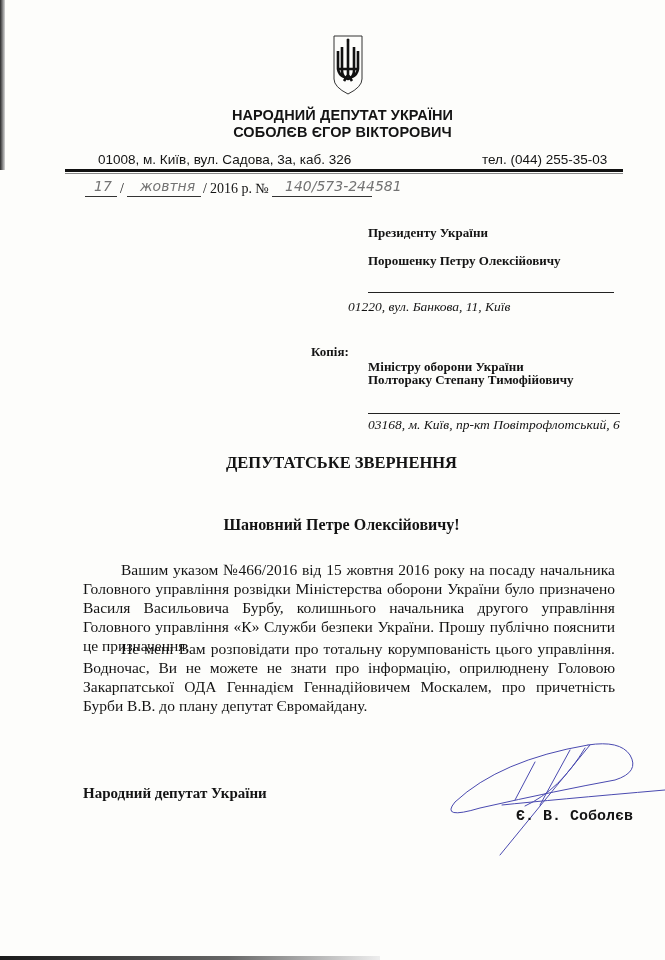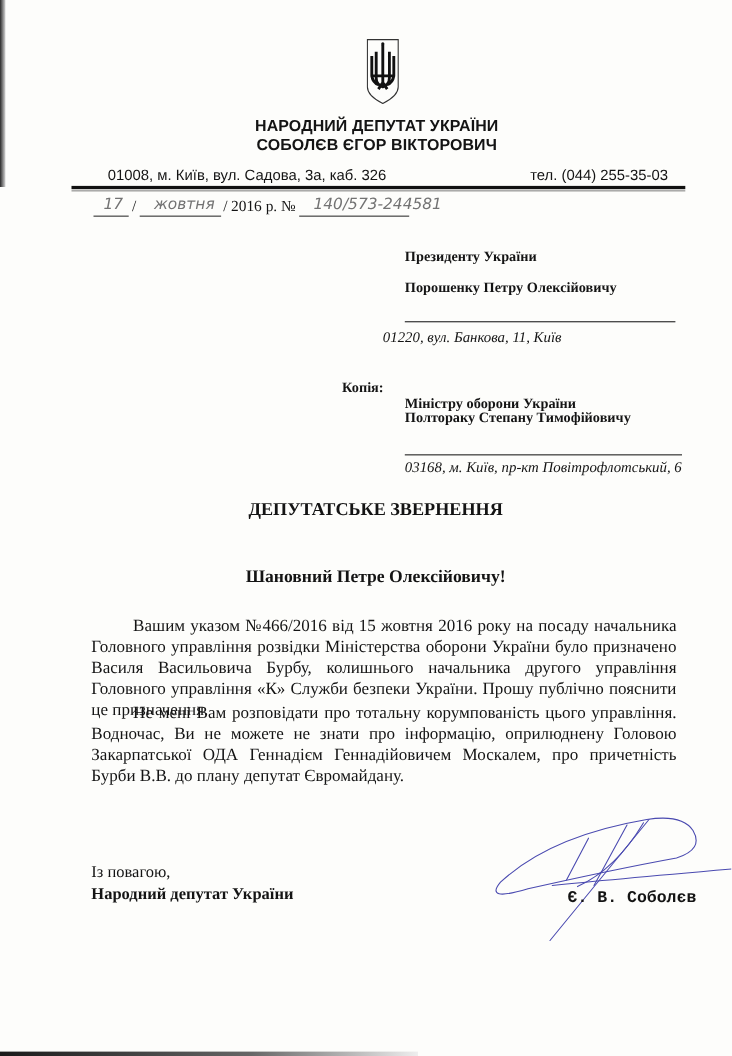--- a/index.html
+++ b/index.html
@@ -125,21 +125,20 @@
 <div class="recipient" style="left:368px;top:372px;">Полтораку Степану Тимофійовичу</div>
 <div class="rule" style="left:368px;top:413px;width:252px;"></div>
 <div class="addr-italic" style="left:368px;top:417px;">03168, м. Київ, пр-кт Повітрофлотський, 6</div>
 
 <div class="doc-title">ДЕПУТАТСЬКЕ ЗВЕРНЕННЯ</div>
 <div class="salutation">Шановний Петре Олексійовичу!</div>
 <div class="body-par p1">Вашим указом №466/2016 від 15 жовтня 2016 року на посаду начальника Головного управління розвідки Міністерства оборони України було призначено Василя Васильовича Бурбу, колишнього начальника другого управління Головного управління «К» Служби безпеки України. Прошу публічно пояснити це призначення.</div>
 <div class="body-par p2">Не мені Вам розповідати про тотальну корумпованість цього управління. Водночас, Ви не можете не знати про інформацію, оприлюднену Головою Закарпатської ОДА Геннадієм Геннадійовичем Москалем, про причетність Бурби В.В. до плану депутат Євромайдану.</div>
 
 <div class="closing">
-  <div>Із повагою,</div>
   <div class="title">Народний депутат України</div>
 </div>
 
 <svg class="signature" viewBox="0 0 225 135">
   <g fill="none" stroke="#4a4ab0" stroke-width="1" stroke-linecap="round">
     <path d="M148 15 Q60 30 15 72 Q0 90 40 78 Q120 60 175 50 Q200 42 190 25 Q180 10 148 15"></path>
     <path d="M130 20 L100 75"></path>
     <path d="M150 15 L60 125"></path>
     <path d="M145 18 Q120 60 85 76"></path>
     <path d="M62 75 Q110 70 225 60"></path>

